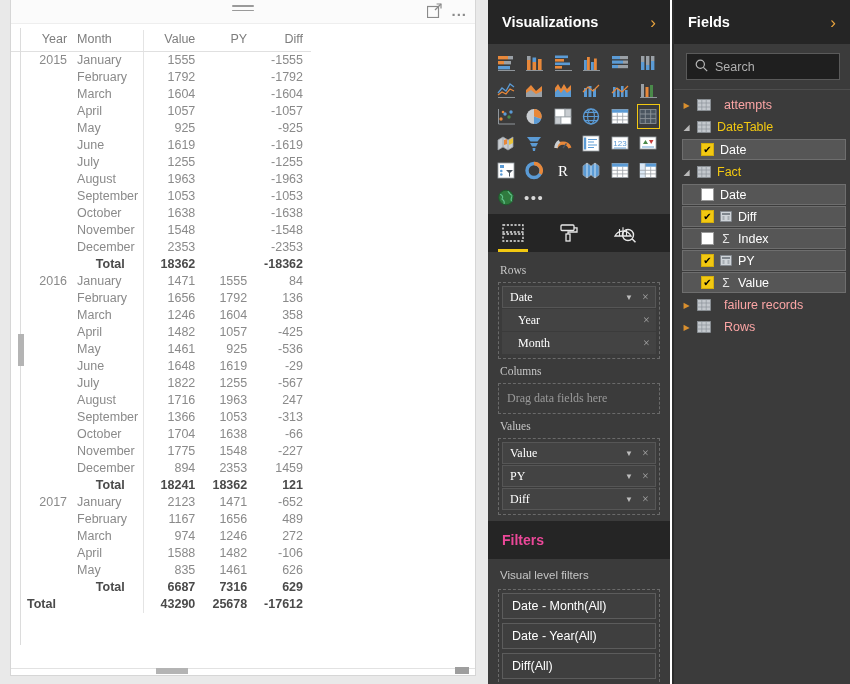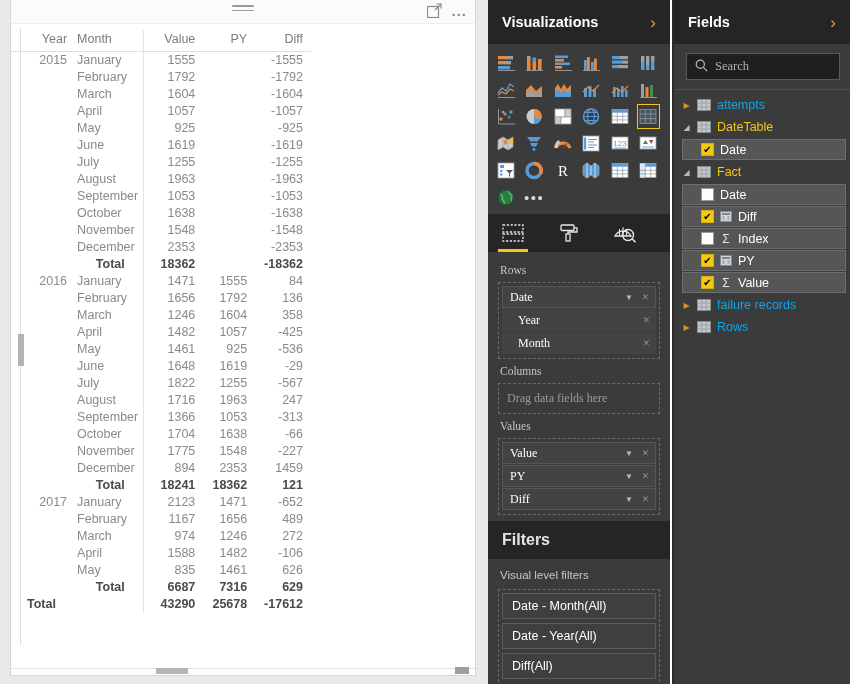--- a/index.html
+++ b/index.html
@@ -162,50 +162,50 @@
   }
   .well-item.child { border: none; background: #434343; padding-left: 16px; }
   .well-item .lbl { flex: 1; }
   .well-item .caret { color: #bdbdbd; font-size: 8px; margin-right: 7px; }
   .well-item .x { color: #a8a8a8; font-size: 12px; width: 11px; text-align: center; }
 
   .filters-title-bar {
     height: 38px; background: #252525; display: flex; align-items: center;
     padding-left: 14px; margin-top: 6px;
   }
-  .filters-title { font-size: 16px; font-weight: bold; color: #e5e5e5; text-align: right; }
+  .filters-title { font-size: 14px; font-weight: bold; color: #ec4899; text-align: right; }
   .filters-body { padding: 8px 10px 0 10px; }
   .filter-sub { font-size: 11.5px; color: #c6c6c6; margin: 2px 0 8px 2px; }
   .filter-box { border: 1px dashed #6a6a6a; padding: 3px; }
   .filter-card {
     background: #3f3f3f; border: 1px solid #5c5c5c; height: 26px;
     display: flex; align-items: center; padding-left: 9px;
     font-size: 12.5px; color: #ffffff; margin-bottom: 4px;
   }
 
   
   #fields-pane {
     position: absolute; left: 672px; top: 0; width: 178px; height: 684px;
     background: #3b3b3b; color: #fff;
     border-left: 2px solid #2b2b2b;
   }
-  .search-wrap { padding: 9px 10px 9px 12px; background: #3b3b3b; font-family: Liberation Serif, serif; }
+  .search-wrap { padding: 9px 10px 9px 12px; background: #3b3b3b; }
   .search-box {
     height: 27px; background: #1f1f1f; border: 1px solid #5a5a5a;
     display: flex; align-items: center; padding: 0 8px; gap: 7px;
   }
   .search-text { color: #b0b0b0; font-size: 12.5px; }
   .fields-divider { height: 1px; background: #4e4e4e; margin: 0 0 4px 0; }
 
   .field-table-row {
     display: flex; align-items: center; height: 22px;
     padding-left: 8px; gap: 6px; font-size: 12.5px;
   }
   .field-table-row .tname { color: #f2c811; }
-  .field-table-row .tname.collapsed { color: #0ea5e9; }
+  .field-table-row .tname.collapsed { color: #fca5a5; margin-left: 7px; }
   .tri { width: 9px; font-size: 8px; color: #d98f2e; text-align: center; }
   .tri.down { color: #b9b9b9; }
   .tbl-icon { width: 14px; height: 12px; }
 
   .field-row {
     display: flex; align-items: center; height: 21px;
     margin: 1px 4px 1px 8px;
     background: #565656; border: 1px solid #6e6e6e;
     padding-left: 18px; gap: 6px; font-size: 12.5px; color: #ffffff;
   }

